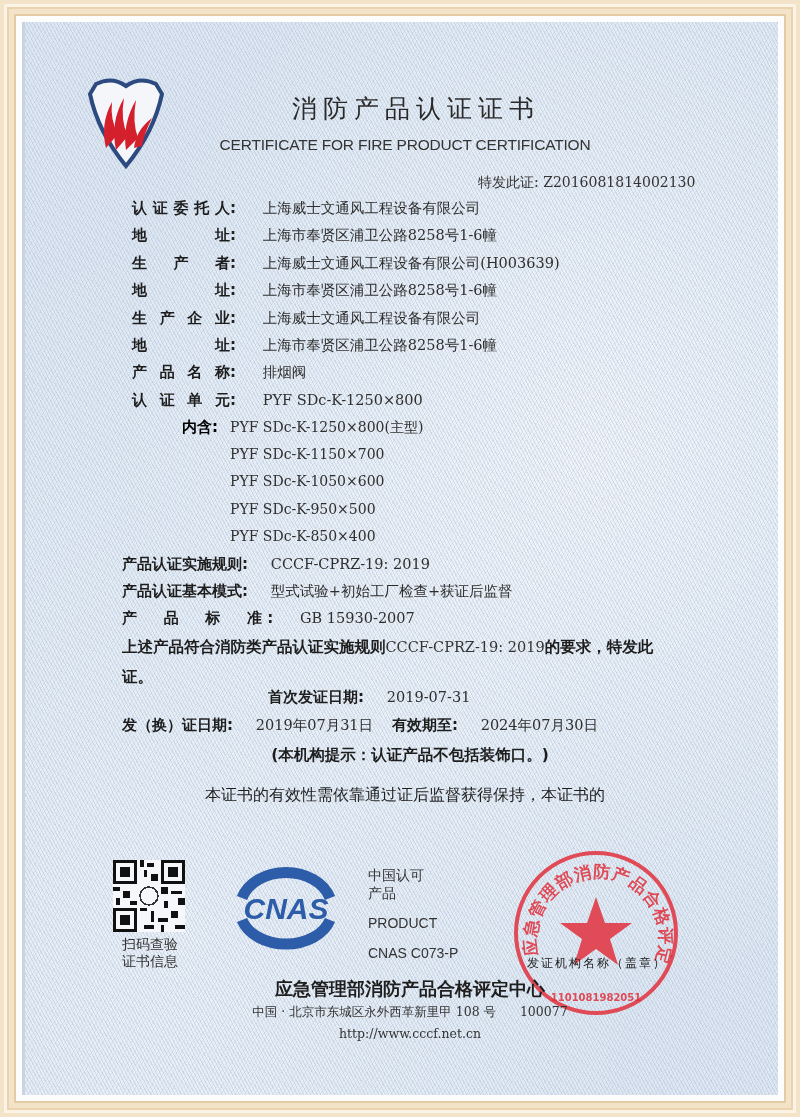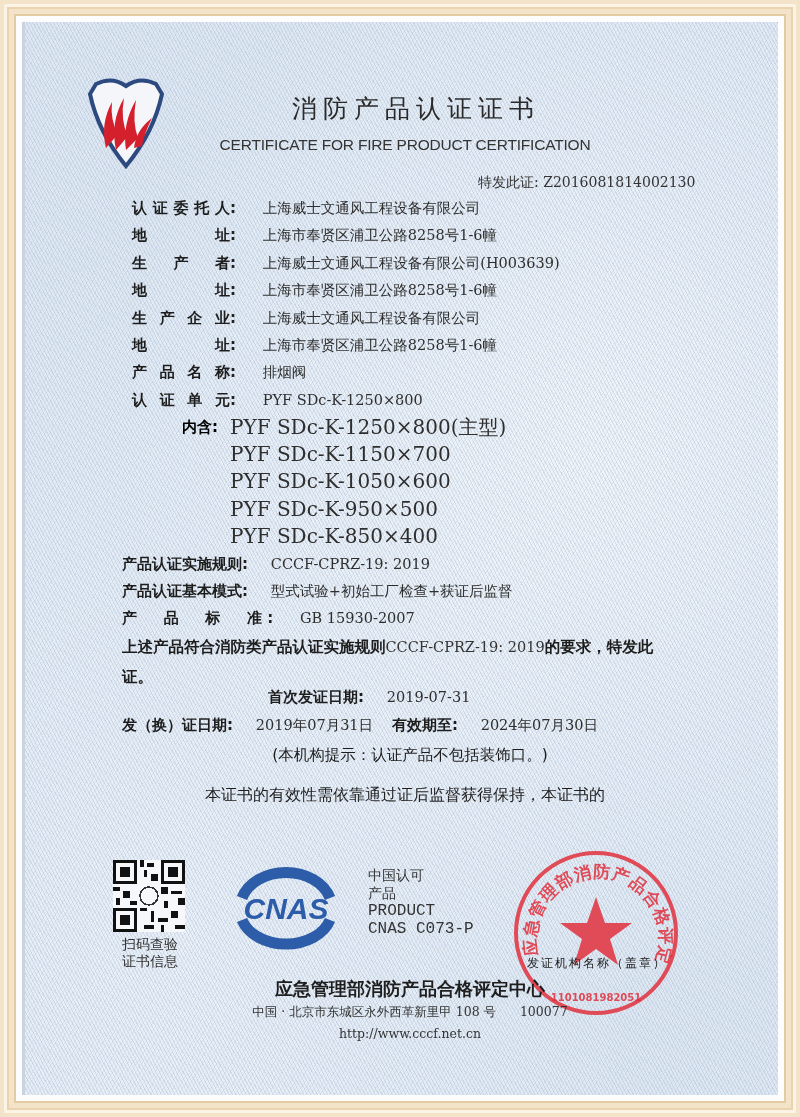--- a/index.html
+++ b/index.html
@@ -29,32 +29,32 @@
   .abs { position: absolute; }
   .logo { left: 82px; top: 72px; width: 88px; height: 100px; }
   .title-cn { left: 0; right: 0; top: 92px; text-align: center; font-size: 25px; letter-spacing: 6px; color: #2a2a2a; font-family: "DejaVu Sans", sans-serif; padding-left: 32px; }
   .title-en { left: 0; right: 0; top: 136px; text-align: center; font-size: 15.5px; color: #333; font-family: "Liberation Sans", sans-serif; padding-left: 10px; letter-spacing: -0.2px; }
   .cert-no { left: 478px; top: 174px; font-size: 14px; color: #333; }
   .row { position: absolute; left: 132px; font-size: 15px; color: #222; white-space: nowrap; height: 24px; line-height: 24px; }
   .lbl { display: inline-block; font-weight: bold; font-family: "DejaVu Sans", sans-serif; color: #1d1d1d; }
   .lbl.w88 { width: 98px; text-align: justify; text-align-last: justify; }
   .colon { font-weight: bold; font-family: "DejaVu Sans", sans-serif; margin-right: 4px; }
   .val { color: #2e2e2e; font-size: 14.5px; margin-left: 18px; }
-  .indent-row { position: absolute; left: 230px; font-size: 20px; color: #2e2e2e; white-space: nowrap; line-height: 24px; }
+  .indent-row { position: absolute; left: 230px; font-size: 14px; color: #2e2e2e; white-space: nowrap; line-height: 24px; }
   .statement { left: 122px; top: 632px; width: 560px; font-size: 15.5px; line-height: 30px; font-weight: bold; font-family: "DejaVu Sans", sans-serif; color: #1d1d1d; }
   .statement .mono { font-weight: normal; font-family: "DejaVu Serif", serif; font-size: 14.5px; color: #333; }
   .first-date { left: 268px; top: 688px; font-size: 15px; white-space: nowrap; }
   .issue-date { left: 122px; top: 716px; font-size: 15px; white-space: nowrap; }
-  .note { left: 0; right: 0; top: 745px; text-align: center; font-size: 15.5px; font-weight: normal; font-family: "DejaVu Sans", sans-serif; color: #1d1d1d; padding-left: 20px; }
+  .note { left: 0; right: 0; top: 745px; text-align: center; font-size: 15.5px; font-weight: bold; font-family: "DejaVu Sans", sans-serif; color: #1d1d1d; padding-left: 20px; }
   .validity { left: 0; right: 0; top: 780px; text-align: center; font-size: 16px; line-height: 29px; color: #1f1f1f; font-family: "DejaVu Sans", sans-serif; padding-left: 10px; }
   .qr { left: 113px; top: 860px; width: 72px; height: 72px; }
   .qr-cap { left: 105px; top: 936px; width: 90px; text-align: center; font-size: 14px; line-height: 17px; color: #333; }
   .cnas { left: 228px; top: 860px; width: 116px; height: 96px; }
   .cnas-text { left: 368px; top: 866px; font-size: 14px; line-height: 18px; color: #333; }
-  .cnas-text .en { font-family: Liberation Mono, monospace; font-size: 16px; }
+  .cnas-text .en { font-family: Liberation Sans, sans-serif; font-size: 14px; margin-top: 12px; }
   .stamp { left: 508px; top: 845px; width: 175px; height: 175px; }
   .stamp-note { left: 527px; top: 917px; font-size: 12px; color: #222; letter-spacing: 2px; white-space: nowrap; margin-top: 38px; }
   .org { left: 0; right: 0; top: 977px; text-align: center; font-size: 18px; font-weight: bold; color: #1e1e1e; padding-left: 20px; }
   .addr { left: 0; right: 0; top: 1004px; text-align: center; font-size: 12.5px; color: #333; padding-left: 20px; white-space: pre; }
   .url { left: 0; right: 0; top: 1026px; text-align: center; font-size: 12.5px; color: #333; padding-left: 20px; }
 </style>
 </head>
 <body>
 
 <div class="frame-outer"></div>

